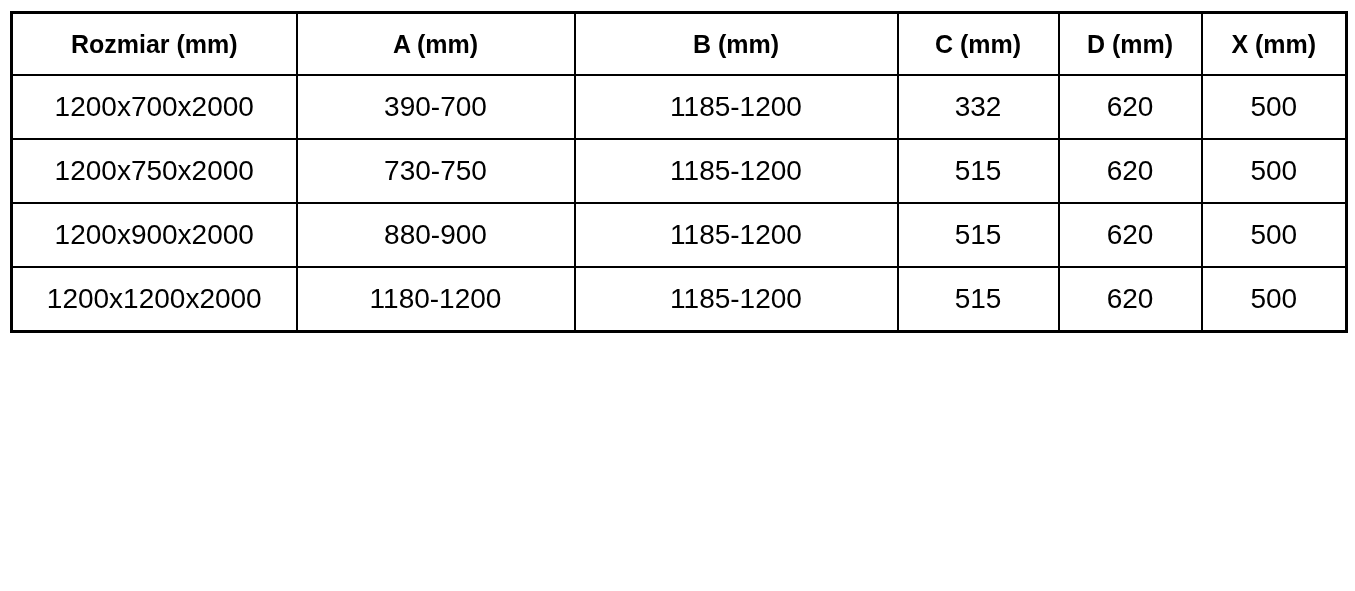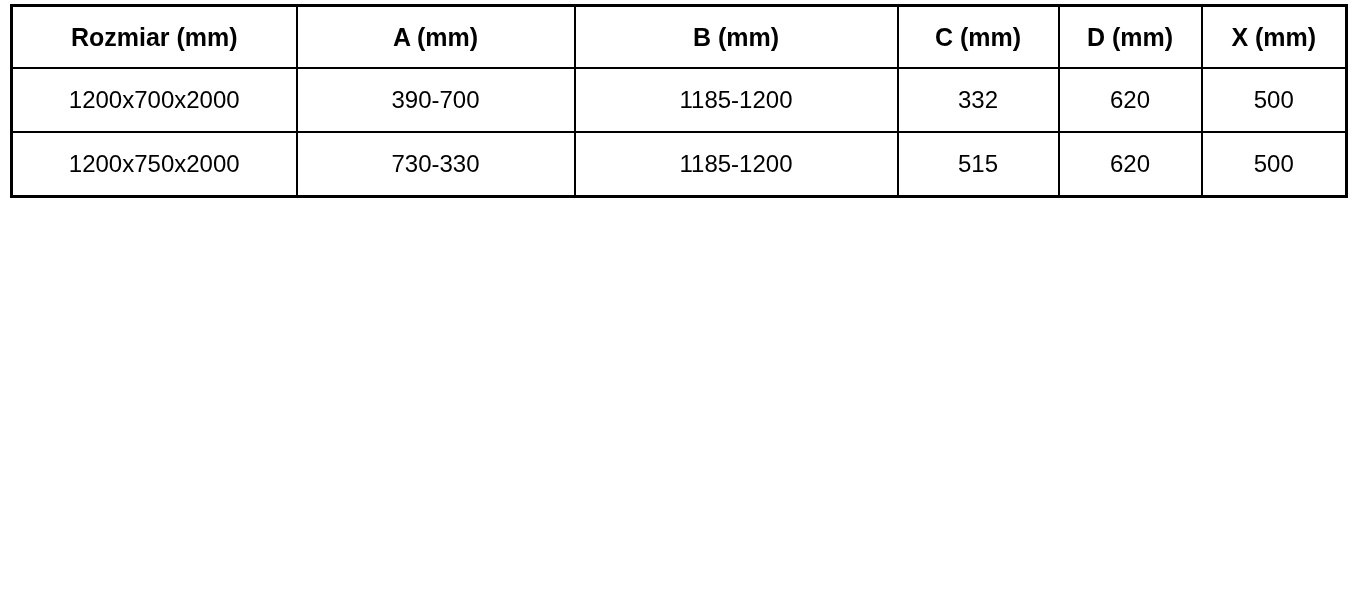--- a/index.html
+++ b/index.html
@@ -13,21 +13,21 @@
   }
   .page {
     position: relative;
     width: 1355px;
     height: 591px;
     background: #ffffff;
   }
   table.size-table {
     position: absolute;
     left: 10px;
-    top: 4px;
+    top: 11px;
     width: 1335px;
     border-collapse: collapse;
     table-layout: fixed;
     border: 3px solid #000000;
     background: #ffffff;
   }
   table.size-table th,
   table.size-table td {
     border: 2px solid #000000;
     text-align: center;
@@ -37,21 +37,21 @@
     overflow: hidden;
     white-space: nowrap;
   }
   table.size-table thead th {
     height: 60px;
     font-size: 25px;
     font-weight: bold;
   }
   table.size-table tbody td {
     height: 62px;
-    font-size: 24px;
+    font-size: 28px;
     font-weight: normal;
   }
 </style>
 </head>
 <body>
 
 <div class="page">
   <table class="size-table">
     <colgroup>
       <col style="width:285px">
@@ -75,21 +75,37 @@
       <tr>
         <td>1200x700x2000</td>
         <td>390-700</td>
         <td>1185-1200</td>
         <td>332</td>
         <td>620</td>
         <td>500</td>
       </tr>
       <tr>
         <td>1200x750x2000</td>
-        <td>730-330</td>
+        <td>730-750</td>
+        <td>1185-1200</td>
+        <td>515</td>
+        <td>620</td>
+        <td>500</td>
+      </tr>
+      <tr>
+        <td>1200x900x2000</td>
+        <td>880-900</td>
+        <td>1185-1200</td>
+        <td>515</td>
+        <td>620</td>
+        <td>500</td>
+      </tr>
+      <tr>
+        <td>1200x1200x2000</td>
+        <td>1180-1200</td>
         <td>1185-1200</td>
         <td>515</td>
         <td>620</td>
         <td>500</td>
       </tr>
     </tbody>
   </table>
 </div>
 
 </body></html>

